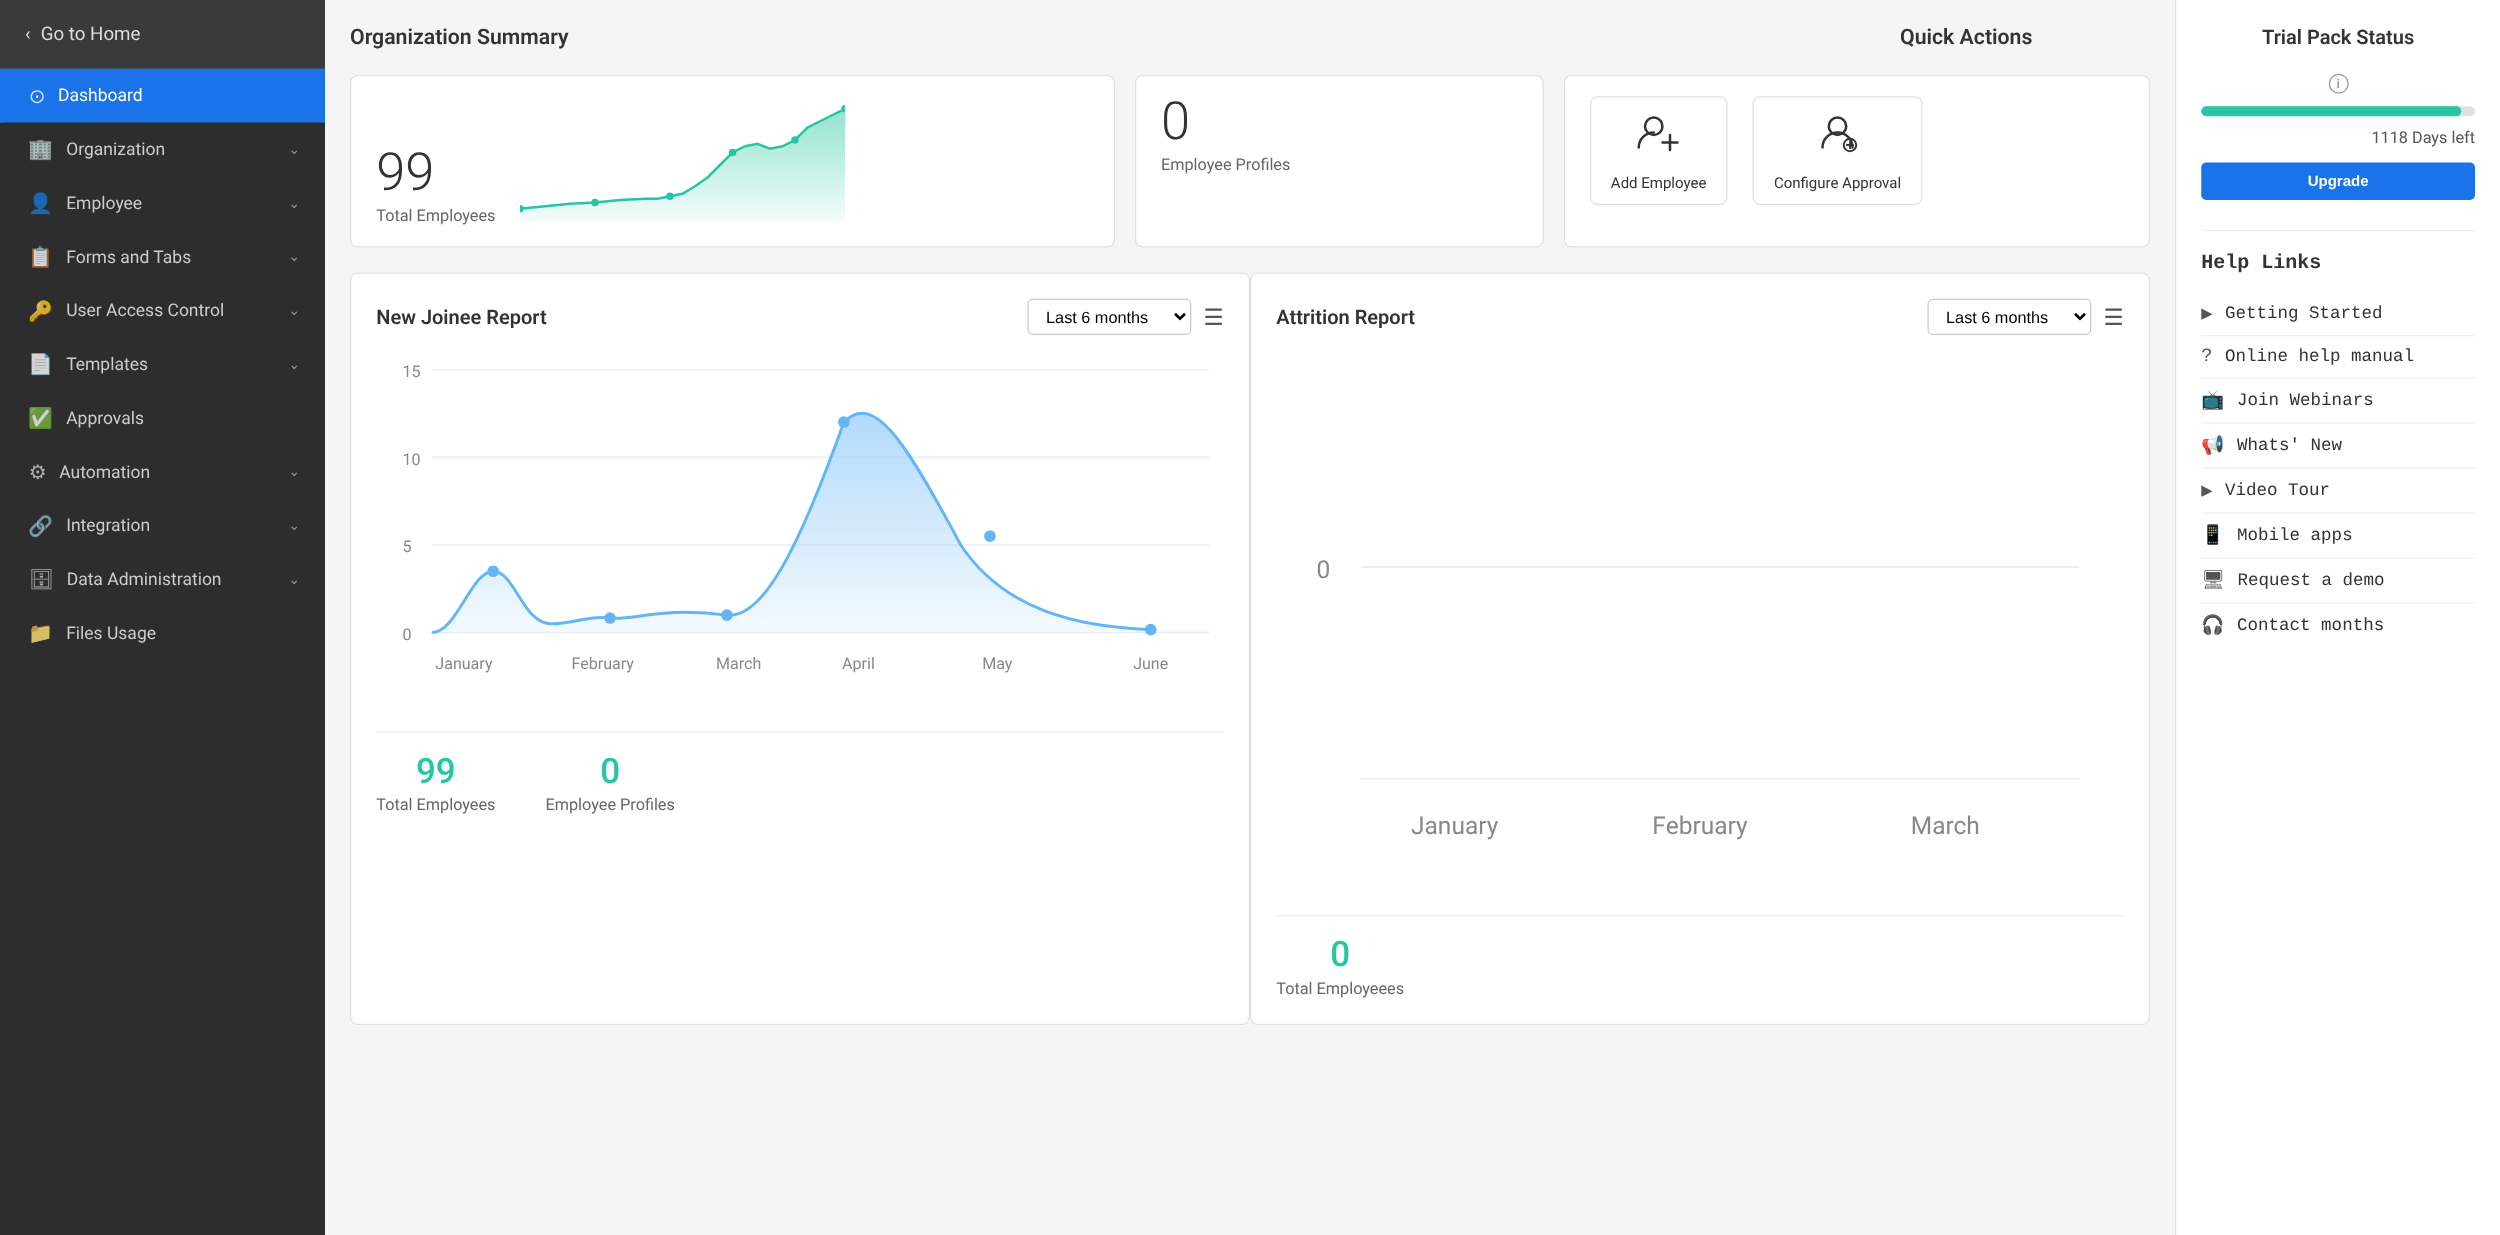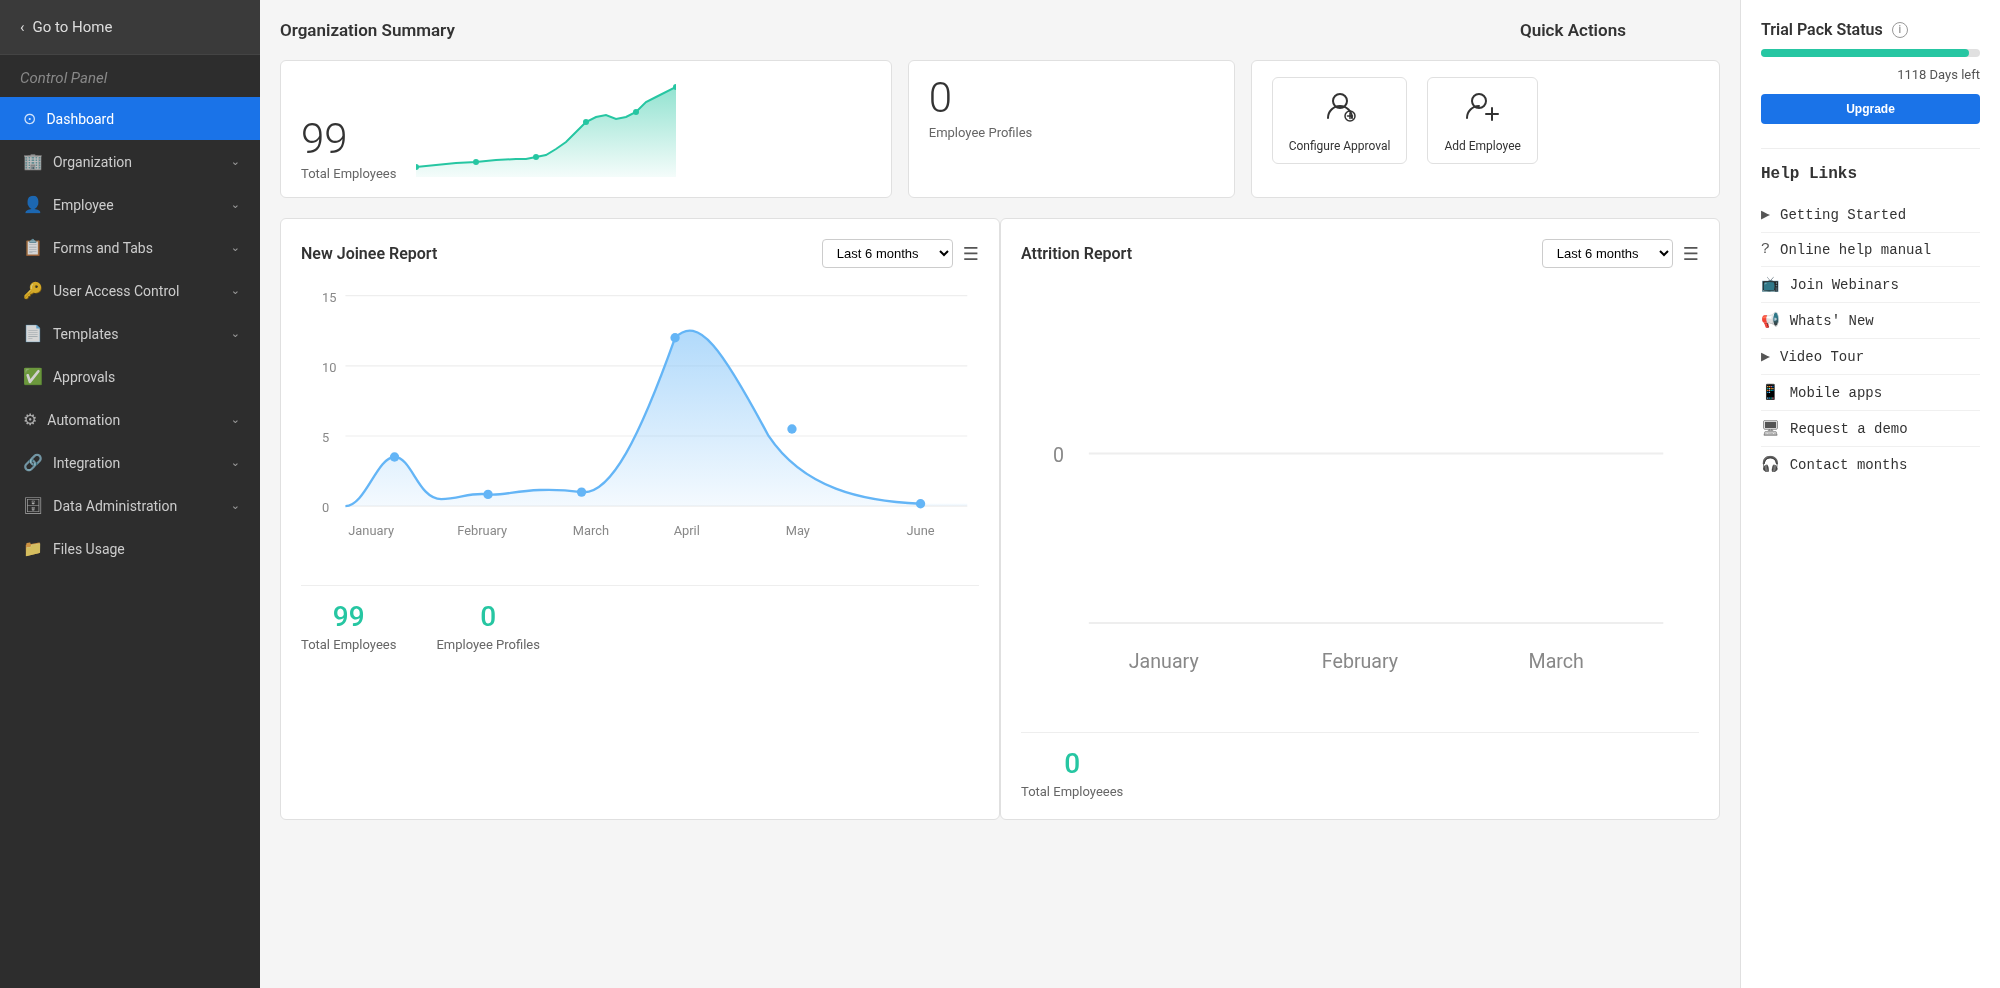--- a/index.html
+++ b/index.html
@@ -100,21 +100,21 @@
     .chart-area { position: relative; text-decoration: underline; }
 
     
     .chart-stats { display: flex; gap: 40px; margin-top: 16px; padding-top: 14px; border-top: 1px solid #eee; }
     .chart-stat { display: flex; flex-direction: column; align-items: center; }
     .chart-stat .num { font-size: 28px; font-weight: 500; color: #26c6a2; }
     .chart-stat .lbl { font-size: 13px; color: #666; margin-top: 4px; }
 
     
     .trial-pack { margin-bottom: 24px; }
-    .trial-pack-title { font-size: 16px; font-weight: 600; color: #333; margin-bottom: 10px; display: flex; align-items: center; gap: 9px; }
+    .trial-pack-title { font-size: 16px; font-weight: 600; color: #333; margin-bottom: 10px; display: flex; align-items: center; gap: 20px; flex-direction: column; }
     .info-icon { width: 16px; height: 16px; border: 1.5px solid #999; border-radius: 50%; display: inline-flex; align-items: center; justify-content: center; font-size: 10px; color: #999; }
     .progress-bar-bg { background: #e0e0e0; border-radius: 4px; height: 8px; margin-bottom: 10px; }
     .progress-bar-fill { background: #26c6a2; border-radius: 4px; height: 8px; }
     .days-left { font-size: 13px; color: #555; margin-bottom: 12px; text-align: right; }
     .upgrade-btn { background: #1a73e8; color: #fff; border: none; border-radius: 4px; padding: 8px 24px; font-size: 12px; font-weight: 600; cursor: pointer; width: 100%; }
 
     .help-links { margin-top: 16px; font-family: Liberation Mono, monospace; }
     .help-links-title { font-size: 16px; font-weight: 600; color: #333; margin-bottom: 14px; }
     .help-link-item { display: flex; align-items: center; gap: 10px; padding: 8px 0; font-size: 14px; color: #333; cursor: pointer; border-bottom: 1px solid #f0f0f0; }
     .help-link-item:last-child { border-bottom: none; }
@@ -124,21 +124,20 @@
     .sparkline-area { flex: 1; }
   </style>
 </head>
 <body>
 
 <aside class="sidebar">
   <div class="sidebar-go-home">
     <span>‹</span>
     <span>Go to Home</span>
   </div>
-  <div class="sidebar-title">Control Panel</div>
 
   <div id="sidebar-items-container">
       <div class="sidebar-item active">
       <div class="sidebar-item-left">
         <span class="sidebar-icon">⊙</span>
         <span>Dashboard</span>
       </div>
 
     </div>
       <div class="sidebar-item">
@@ -253,42 +252,42 @@
       </div>
     </div>
 
     <div class="employee-profiles-card">
       <div class="big-num">0</div>
       <div class="label">Employee Profiles</div>
     </div>
 
     <div class="quick-actions">
       <div class="quick-action-buttons">
+        <div class="qa-btn">
+          <span class="qa-icon">
+            <svg width="36" height="36" viewBox="0 0 36 36" fill="none">
+              <circle cx="14" cy="13" r="7" stroke="#333" stroke-width="2" fill="none"></circle>
+              <path d="M2 30c0-6.627 5.373-12 12-12" stroke="#333" stroke-width="2" stroke-linecap="round"></path>
+              <line x1="27" y1="20" x2="27" y2="32" stroke="#333" stroke-width="2" stroke-linecap="round"></line>
+              <line x1="21" y1="26" x2="33" y2="26" stroke="#333" stroke-width="2" stroke-linecap="round"></line>
+            </svg>
+          </span>
+          <span class="qa-label">Add Employee</span>
+        </div>
         <div class="qa-btn">
           <span class="qa-icon">
             <svg width="36" height="36" viewBox="0 0 36 36" fill="none">
               <circle cx="18" cy="13" r="7" stroke="#333" stroke-width="2" fill="none"></circle>
               <path d="M6 30c0-6.627 5.373-12 12-12s12 5.373 12 12" stroke="#333" stroke-width="2" stroke-linecap="round"></path>
               <circle cx="28" cy="28" r="5" stroke="#333" stroke-width="1.5" fill="none"></circle>
               <line x1="28" y1="25.5" x2="28" y2="30.5" stroke="#333" stroke-width="1.5" stroke-linecap="round"></line>
               <line x1="25.5" y1="28" x2="30.5" y2="28" stroke="#333" stroke-width="1.5" stroke-linecap="round"></line>
             </svg>
           </span>
           <span class="qa-label">Configure Approval</span>
-        </div>
-        <div class="qa-btn">
-          <span class="qa-icon">
-            <svg width="36" height="36" viewBox="0 0 36 36" fill="none">
-              <circle cx="14" cy="13" r="7" stroke="#333" stroke-width="2" fill="none"></circle>
-              <path d="M2 30c0-6.627 5.373-12 12-12" stroke="#333" stroke-width="2" stroke-linecap="round"></path>
-              <line x1="27" y1="20" x2="27" y2="32" stroke="#333" stroke-width="2" stroke-linecap="round"></line>
-              <line x1="21" y1="26" x2="33" y2="26" stroke="#333" stroke-width="2" stroke-linecap="round"></line>
-            </svg>
-          </span>
-          <span class="qa-label">Add Employee</span>
         </div>
       </div>
     </div>
   </div>
 
   <div class="charts-row">
 
     <div class="chart-card">
       <div class="chart-header">
         <span class="chart-title">New Joinee Report</span>

